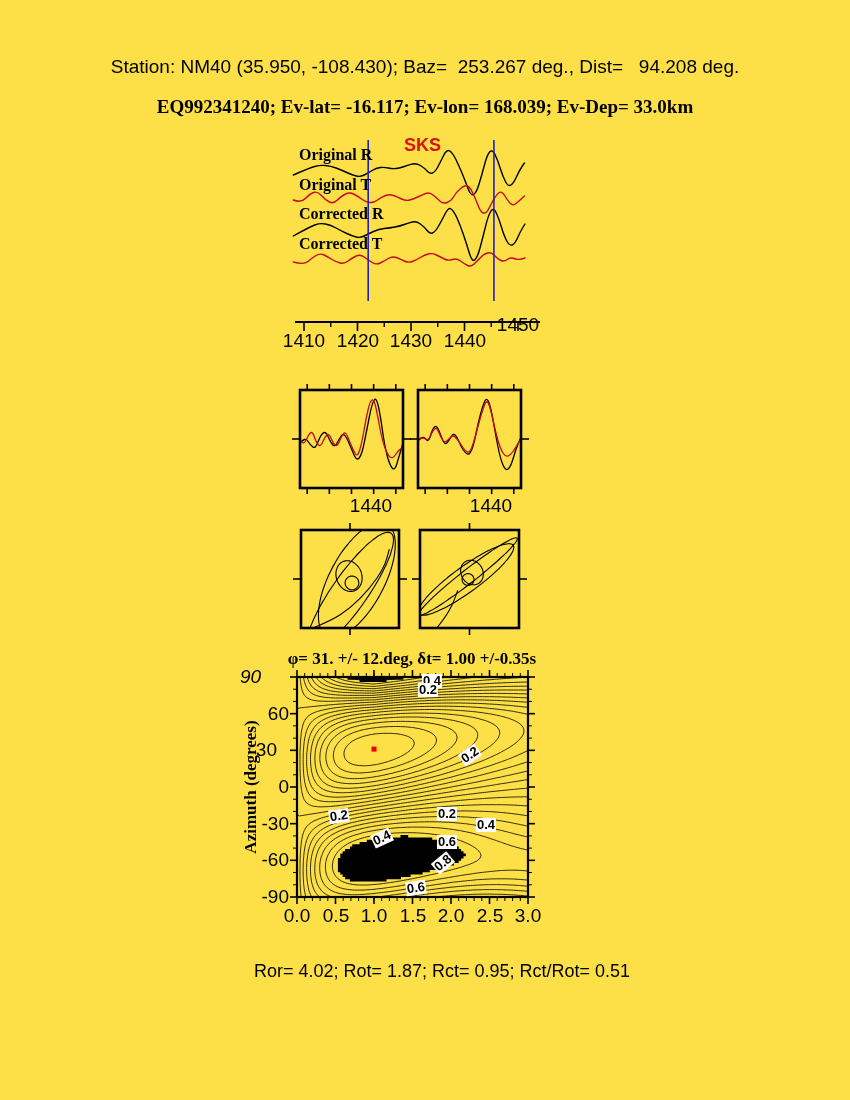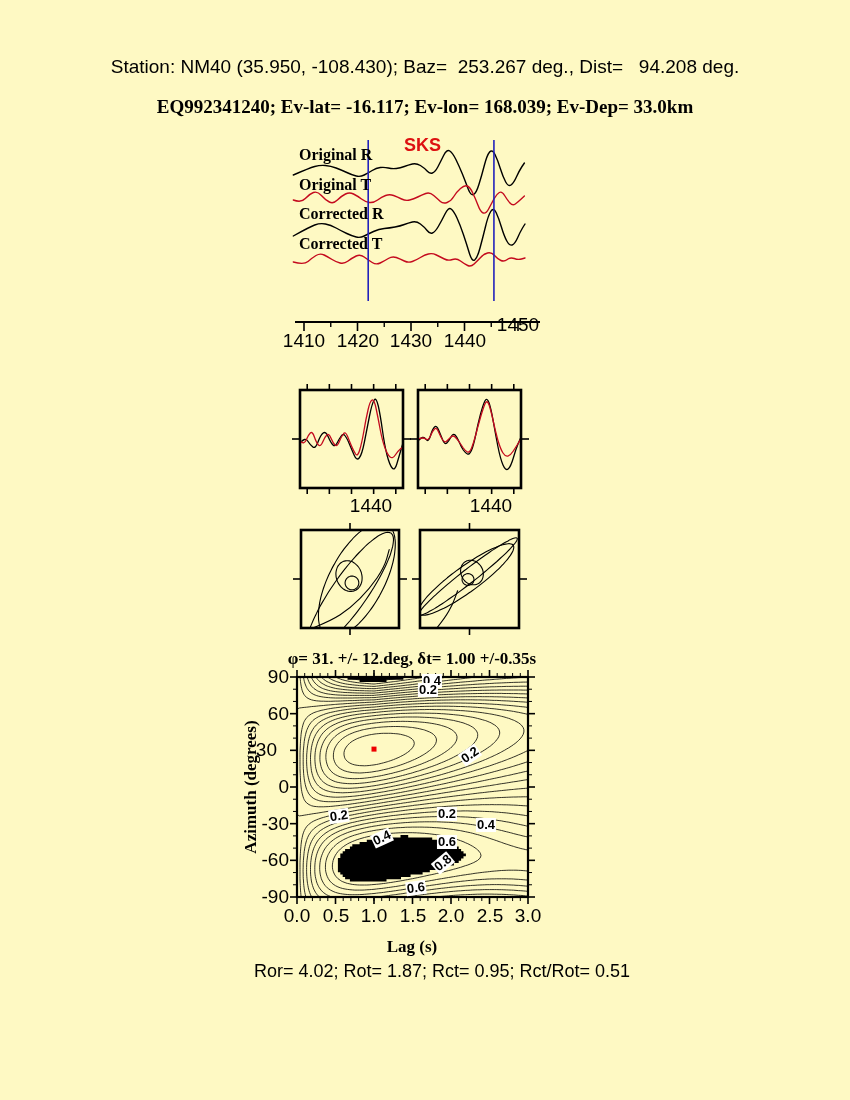--- a/index.html
+++ b/index.html
@@ -1,16 +1,16 @@
 <!DOCTYPE html>
 <html><head>
 <meta charset="utf-8">
 <style>
   html,body{margin:0;padding:0;background:#fff;}
-  .page{position:relative;width:850px;height:1100px;background:#fef9c3;overflow:hidden;
+  .page{position:relative;width:850px;height:1100px;background:#fde047;overflow:hidden;
         font-family:"Liberation Sans",sans-serif;color:#000;}
   .abs{position:absolute;white-space:pre;}
   .serifb{font-family:"Liberation Serif",serif;font-weight:bold;}
   .ctr{text-align:center;}
   .title{font-size:19px;}
   .subtitle{font-size:19px;}
   .tracelab{font-size:16px;}
   .sks{font-size:18px;font-weight:bold;}
   .axlab{font-size:17px;}
   .ticklab{font-size:19px;}
@@ -245,38 +245,37 @@
       <div class="abs ticklab ctr" style="left:488px;top:314px;width:60px;">1450</div>
     </div>
 
   <div class="abs ticklab ctr" style="left:341px;top:495px;width:60px;">1440</div>
   <div class="abs ticklab ctr" style="left:461px;top:495px;width:60px;">1440</div>
 
   <div class="abs phititle serifb ctr" style="left:262px;top:649px;width:300px;">φ= 31. +/- 12.deg, δt= 1.00 +/-0.35s</div>
 
   <div class="abs ylab serifb" style="left:251px;top:787px;">Azimuth (degrees)</div>
   <div id="cont-yticks">
-      <div class="abs ticklab" style="left:240px;top:666px;width:49px;text-align:right;">90</div>
+      <div class="abs ticklab" style="left:240px;top:666px;width:49px;text-align:left;font-style:italic;">90</div>
       <div class="abs ticklab" style="left:240px;top:703px;width:49px;text-align:right;">60</div>
       <div class="abs ticklab" style="left:228px;top:739px;width:49px;text-align:right;">30</div>
       <div class="abs ticklab" style="left:240px;top:776px;width:49px;text-align:right;">0</div>
       <div class="abs ticklab" style="left:240px;top:813px;width:49px;text-align:right;">-30</div>
       <div class="abs ticklab" style="left:240px;top:849px;width:49px;text-align:right;">-60</div>
       <div class="abs ticklab" style="left:240px;top:886px;width:49px;text-align:right;">-90</div>
     </div>
   <div id="cont-xticks">
       <div class="abs ticklab ctr" style="left:275px;top:905px;width:44px;">0.0</div>
       <div class="abs ticklab ctr" style="left:314px;top:905px;width:44px;">0.5</div>
       <div class="abs ticklab ctr" style="left:352px;top:905px;width:44px;">1.0</div>
       <div class="abs ticklab ctr" style="left:391px;top:905px;width:44px;">1.5</div>
       <div class="abs ticklab ctr" style="left:429px;top:905px;width:44px;">2.0</div>
       <div class="abs ticklab ctr" style="left:468px;top:905px;width:44px;">2.5</div>
       <div class="abs ticklab ctr" style="left:506px;top:905px;width:44px;">3.0</div>
     </div>
-  <div class="abs axlab serifb ctr" style="left:312px;top:937px;width:200px;">Lag (s)</div>
   <div id="cont-labels">
       <div class="abs contlab" style="left:432px;top:681px;transform:translate(-50%,-50%) rotate(0deg);">0.4</div>
       <div class="abs contlab" style="left:428px;top:690px;transform:translate(-50%,-50%) rotate(0deg);">0.2</div>
       <div class="abs contlab" style="left:470px;top:755px;transform:translate(-50%,-50%) rotate(-35deg);">0.2</div>
       <div class="abs contlab" style="left:339px;top:816px;transform:translate(-50%,-50%) rotate(-8deg);">0.2</div>
       <div class="abs contlab" style="left:447px;top:814px;transform:translate(-50%,-50%) rotate(0deg);">0.2</div>
       <div class="abs contlab" style="left:486px;top:825px;transform:translate(-50%,-50%) rotate(0deg);">0.4</div>
       <div class="abs contlab" style="left:382px;top:838px;transform:translate(-50%,-50%) rotate(-25deg);">0.4</div>
       <div class="abs contlab" style="left:447px;top:842px;transform:translate(-50%,-50%) rotate(0deg);">0.6</div>
       <div class="abs contlab" style="left:443px;top:863px;transform:translate(-50%,-50%) rotate(-40deg);">0.8</div>

